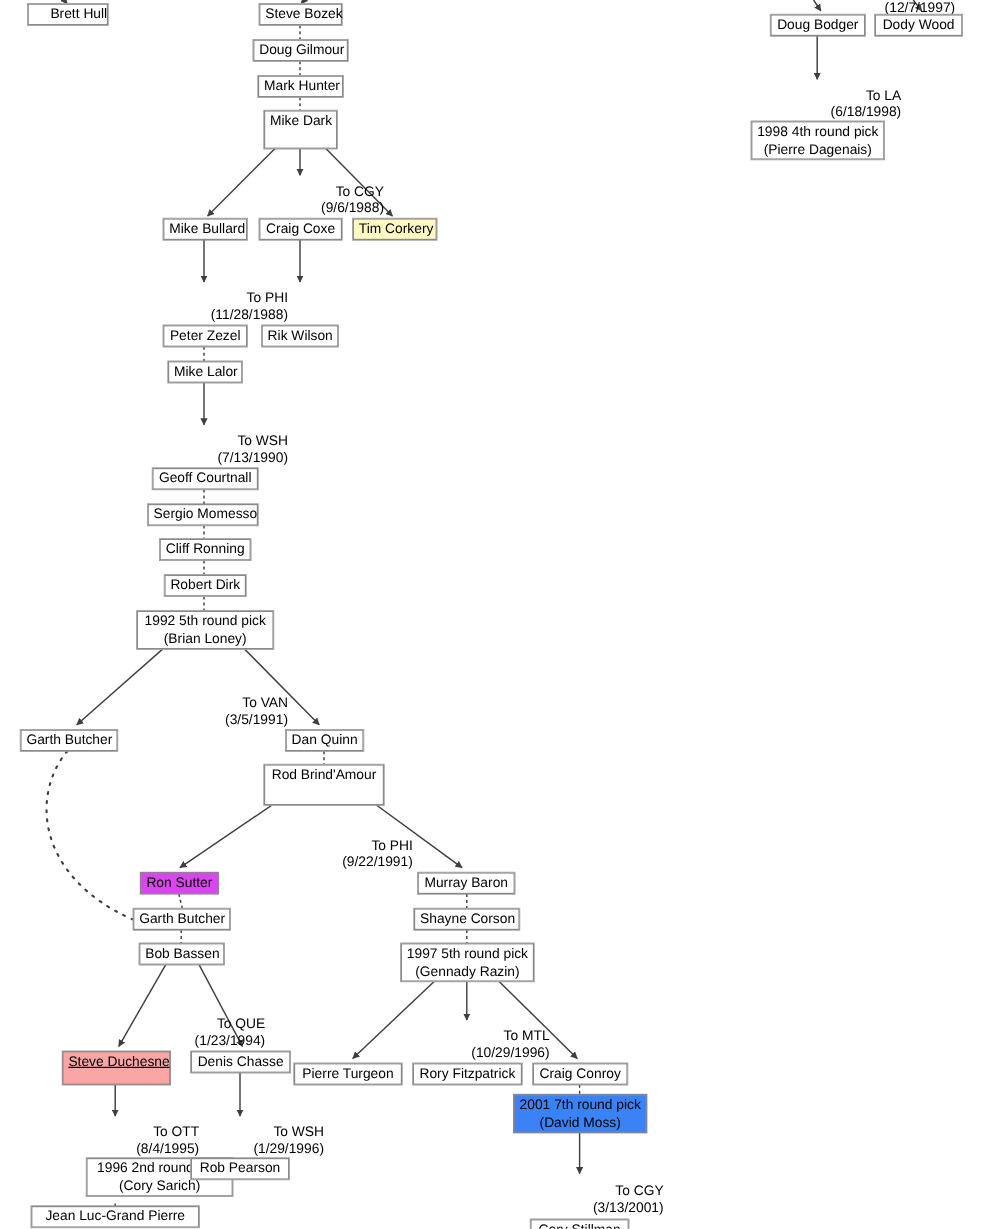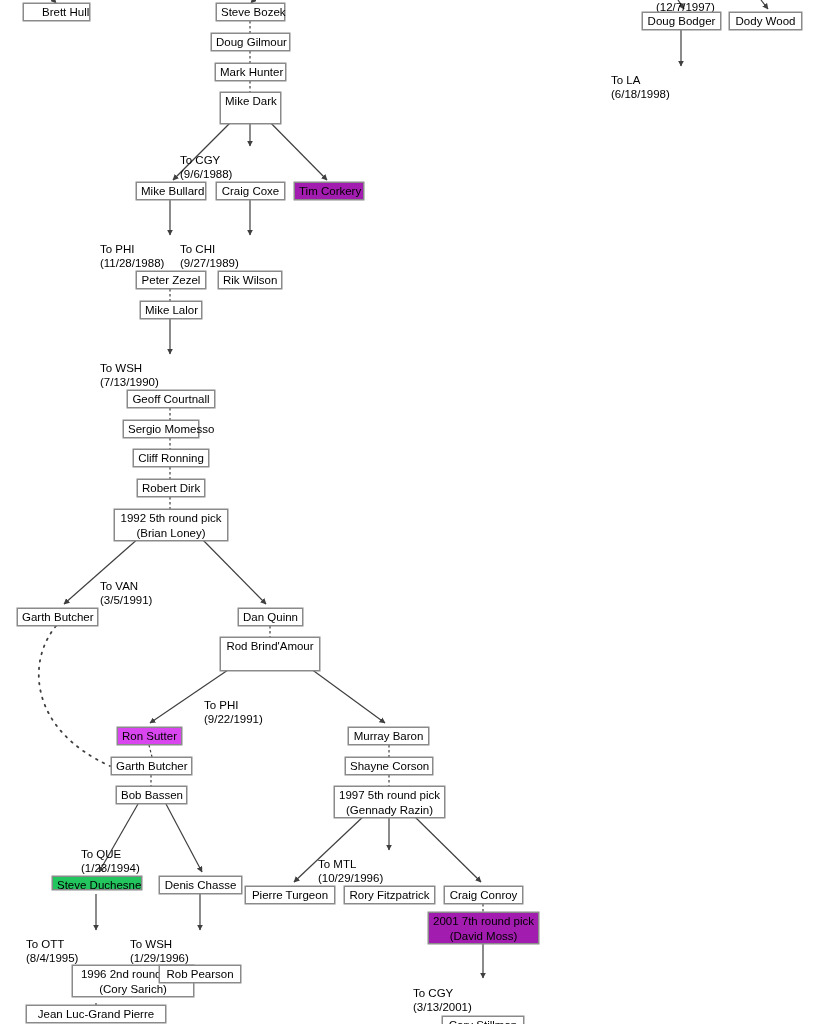--- a/index.html
+++ b/index.html
@@ -43,21 +43,21 @@
   }
   .node.two-line {
     line-height: 14.5px;
     padding: 1px 4px 1px 4px;
   }
   .edgelabel {
     position: absolute;
     font-size: 11.5px;
     line-height: 14px;
     color: #000000;
-    text-align: left;
+    text-align: right;
     white-space: nowrap;
     z-index: 4;
   }
 </style>
 </head>
 <body style="background: rgb(255, 255, 255);">
 
 <div id="canvas">
 
   <svg id="edges" viewBox="0 0 823 1024" preserveAspectRatio="none">
@@ -128,24 +128,20 @@
   </svg>
 
 <div class="edgelabel" style="left: 180px; top: 153px; width: 140px; height: 28px; color: rgb(0, 0, 0);">
       <div>To CGY</div>
       <div>(9/6/1988)</div>
     </div>
     <div class="edgelabel" style="left: 100px; top: 242px; width: 140px; height: 28px; color: rgb(0, 0, 0);">
       <div>To PHI</div>
       <div>(11/28/1988)</div>
     </div>
-    <div class="edgelabel" style="left: 180px; top: 242px; width: 140px; height: 28px; color: rgb(0, 0, 0);">
-      <div>To CHI</div>
-      <div>(9/27/1989)</div>
-    </div>
     <div class="edgelabel" style="left: 100px; top: 361px; width: 140px; height: 28px; color: rgb(0, 0, 0);">
       <div>To WSH</div>
       <div>(7/13/1990)</div>
     </div>
     <div class="edgelabel" style="left: 100px; top: 579px; width: 140px; height: 28px; color: rgb(0, 0, 0);">
       <div>To VAN</div>
       <div>(3/5/1991)</div>
     </div>
     <div class="edgelabel" style="left: 204px; top: 698px; width: 140px; height: 28px; color: rgb(0, 0, 0);">
       <div>To PHI</div>
@@ -192,36 +188,36 @@
     </div>
     <div class="node" style="left: 220px; top: 92px; width: 61px; height: 32px; background: rgb(255, 255, 255); border-color: rgb(138, 138, 138); box-shadow: rgb(138, 138, 138) 0px 0px 0px 0.5px; color: rgb(0, 0, 0);">
       <div>Mike Dark</div>
     </div>
     <div class="node" style="left: 136px; top: 182px; width: 70px; height: 18px; background: rgb(255, 255, 255); border-color: rgb(138, 138, 138); box-shadow: rgb(138, 138, 138) 0px 0px 0px 0.5px; color: rgb(0, 0, 0);">
       <div>Mike Bullard</div>
     </div>
     <div class="node" style="left: 216px; top: 182px; width: 69px; height: 18px; background: rgb(255, 255, 255); border-color: rgb(138, 138, 138); box-shadow: rgb(138, 138, 138) 0px 0px 0px 0.5px; color: rgb(0, 0, 0);">
       <div>Craig Coxe</div>
     </div>
-    <div class="node" style="left: 294px; top: 182px; width: 70px; height: 18px; background: #a21caf; border-color: rgb(138, 138, 138); box-shadow: rgb(138, 138, 138) 0px 0px 0px 0.5px; color: rgb(0, 0, 0);">
+    <div class="node" style="left: 294px; top: 182px; width: 70px; height: 18px; background: #fef9c3; border-color: rgb(138, 138, 138); box-shadow: rgb(138, 138, 138) 0px 0px 0px 0.5px; color: rgb(0, 0, 0);">
       <div>Tim Corkery</div>
     </div>
     <div class="node" style="left: 136px; top: 271px; width: 70px; height: 18px; background: rgb(255, 255, 255); border-color: rgb(138, 138, 138); box-shadow: rgb(138, 138, 138) 0px 0px 0px 0.5px; color: rgb(0, 0, 0);">
       <div>Peter Zezel</div>
     </div>
     <div class="node" style="left: 218px; top: 271px; width: 64px; height: 18px; background: rgb(255, 255, 255); border-color: rgb(138, 138, 138); box-shadow: rgb(138, 138, 138) 0px 0px 0px 0.5px; color: rgb(0, 0, 0);">
       <div>Rik Wilson</div>
     </div>
     <div class="node" style="left: 140px; top: 301px; width: 62px; height: 18px; background: rgb(255, 255, 255); border-color: rgb(138, 138, 138); box-shadow: rgb(138, 138, 138) 0px 0px 0px 0.5px; color: rgb(0, 0, 0);">
       <div>Mike Lalor</div>
     </div>
     <div class="node" style="left: 127px; top: 390px; width: 88px; height: 18px; background: rgb(255, 255, 255); border-color: rgb(138, 138, 138); box-shadow: rgb(138, 138, 138) 0px 0px 0px 0.5px; color: rgb(0, 0, 0);">
       <div>Geoff Courtnall</div>
     </div>
-    <div class="node" style="left: 123px; top: 420px; width: 76px; height: 18px; background: rgb(255, 255, 255); border-color: rgb(138, 138, 138); box-shadow: rgb(138, 138, 138) 0px 0px 0px 0.5px; color: rgb(0, 0, 0);">
+    <div class="node" style="left: 123px; top: 420px; width: 92px; height: 18px; background: rgb(255, 255, 255); border-color: rgb(138, 138, 138); box-shadow: rgb(138, 138, 138) 0px 0px 0px 0.5px; color: rgb(0, 0, 0);">
       <div>Sergio Momesso</div>
     </div>
     <div class="node" style="left: 133px; top: 449px; width: 76px; height: 18px; background: rgb(255, 255, 255); border-color: rgb(138, 138, 138); box-shadow: rgb(138, 138, 138) 0px 0px 0px 0.5px; color: rgb(0, 0, 0);">
       <div>Cliff Ronning</div>
     </div>
     <div class="node" style="left: 137px; top: 479px; width: 68px; height: 18px; background: rgb(255, 255, 255); border-color: rgb(138, 138, 138); box-shadow: rgb(138, 138, 138) 0px 0px 0px 0.5px; color: rgb(0, 0, 0);">
       <div>Robert Dirk</div>
     </div>
     <div class="node two-line" style="left: 114px; top: 509px; width: 114px; height: 32px; background: rgb(255, 255, 255); border-color: rgb(138, 138, 138); box-shadow: rgb(138, 138, 138) 0px 0px 0px 0.5px; color: rgb(0, 0, 0);">
       <div>1992 5th round pick</div>
@@ -248,36 +244,36 @@
     <div class="node" style="left: 345px; top: 757px; width: 88px; height: 18px; background: rgb(255, 255, 255); border-color: rgb(138, 138, 138); box-shadow: rgb(138, 138, 138) 0px 0px 0px 0.5px; color: rgb(0, 0, 0);">
       <div>Shayne Corson</div>
     </div>
     <div class="node" style="left: 116px; top: 786px; width: 71px; height: 18px; background: rgb(255, 255, 255); border-color: rgb(138, 138, 138); box-shadow: rgb(138, 138, 138) 0px 0px 0px 0.5px; color: rgb(0, 0, 0);">
       <div>Bob Bassen</div>
     </div>
     <div class="node two-line" style="left: 334px; top: 786px; width: 111px; height: 32px; background: rgb(255, 255, 255); border-color: rgb(138, 138, 138); box-shadow: rgb(138, 138, 138) 0px 0px 0px 0.5px; color: rgb(0, 0, 0);">
       <div>1997 5th round pick</div>
       <div>(Gennady Razin)</div>
     </div>
-    <div class="node" style="left: 52px; top: 876px; width: 90px; height: 14px; background: #22c55e; border-color: rgb(138, 138, 138); box-shadow: rgb(138, 138, 138) 0px 0px 0px 0.5px; color: rgb(0, 0, 0);">
+    <div class="node" style="left: 52px; top: 876px; width: 90px; height: 28px; background: #fca5a5; border-color: rgb(138, 138, 138); box-shadow: rgb(138, 138, 138) 0px 0px 0px 0.5px; color: rgb(0, 0, 0); text-decoration: underline;">
       <div>Steve Duchesne</div>
     </div>
     <div class="node" style="left: 159px; top: 876px; width: 83px; height: 18px; background: rgb(255, 255, 255); border-color: rgb(138, 138, 138); box-shadow: rgb(138, 138, 138) 0px 0px 0px 0.5px; color: rgb(0, 0, 0);">
       <div>Denis Chasse</div>
     </div>
     <div class="node" style="left: 245px; top: 886px; width: 90px; height: 18px; background: rgb(255, 255, 255); border-color: rgb(138, 138, 138); box-shadow: rgb(138, 138, 138) 0px 0px 0px 0.5px; color: rgb(0, 0, 0);">
       <div>Pierre Turgeon</div>
     </div>
     <div class="node" style="left: 344px; top: 886px; width: 91px; height: 18px; background: rgb(255, 255, 255); border-color: rgb(138, 138, 138); box-shadow: rgb(138, 138, 138) 0px 0px 0px 0.5px; color: rgb(0, 0, 0);">
       <div>Rory Fitzpatrick</div>
     </div>
     <div class="node" style="left: 444px; top: 886px; width: 79px; height: 18px; background: rgb(255, 255, 255); border-color: rgb(138, 138, 138); box-shadow: rgb(138, 138, 138) 0px 0px 0px 0.5px; color: rgb(0, 0, 0);">
       <div>Craig Conroy</div>
     </div>
-    <div class="node two-line" style="left: 428px; top: 912px; width: 111px; height: 32px; background: #a21caf; border-color: rgb(138, 138, 138); box-shadow: rgb(138, 138, 138) 0px 0px 0px 0.5px; color: rgb(0, 0, 0);">
+    <div class="node two-line" style="left: 428px; top: 912px; width: 111px; height: 32px; background: #3b82f6; border-color: rgb(138, 138, 138); box-shadow: rgb(138, 138, 138) 0px 0px 0px 0.5px; color: rgb(0, 0, 0);">
       <div>2001 7th round pick</div>
       <div>(David Moss)</div>
     </div>
     <div class="node two-line" style="left: 35px; top: 965px; width: 122px; height: 32px; background: rgb(255, 255, 255); border-color: rgb(138, 138, 138); box-shadow: rgb(138, 138, 138) 0px 0px 0px 0.5px; color: rgb(0, 0, 0); margin-left: 37px;">
       <div>1996 2nd round pick</div>
       <div>(Cory Sarich)</div>
     </div>
     <div class="node" style="left: 159px; top: 965px; width: 82px; height: 18px; background: rgb(255, 255, 255); border-color: rgb(138, 138, 138); box-shadow: rgb(138, 138, 138) 0px 0px 0px 0.5px; color: rgb(0, 0, 0);">
       <div>Rob Pearson</div>
     </div>
@@ -286,13 +282,17 @@
     </div>
     <div class="node" style="left: 442px; top: 1016px; width: 82px; height: 18px; background: rgb(255, 255, 255); border-color: rgb(138, 138, 138); box-shadow: rgb(138, 138, 138) 0px 0px 0px 0.5px; color: rgb(0, 0, 0);">
       <div>Cory Stillman</div>
     </div>
     <div class="node" style="left: 642px; top: 12px; width: 79px; height: 18px; background: rgb(255, 255, 255); border-color: rgb(138, 138, 138); box-shadow: rgb(138, 138, 138) 0px 0px 0px 0.5px; color: rgb(0, 0, 0);">
       <div>Doug Bodger</div>
     </div>
     <div class="node" style="left: 729px; top: 12px; width: 73px; height: 18px; background: rgb(255, 255, 255); border-color: rgb(138, 138, 138); box-shadow: rgb(138, 138, 138) 0px 0px 0px 0.5px; color: rgb(0, 0, 0);">
       <div>Dody Wood</div>
     </div>
+    <div class="node two-line" style="left: 626px; top: 101px; width: 111px; height: 32px; background: rgb(255, 255, 255); border-color: rgb(138, 138, 138); box-shadow: rgb(138, 138, 138) 0px 0px 0px 0.5px; color: rgb(0, 0, 0);">
+      <div>1998 4th round pick</div>
+      <div>(Pierre Dagenais)</div>
+    </div>
   </div>
 
 </body></html>

